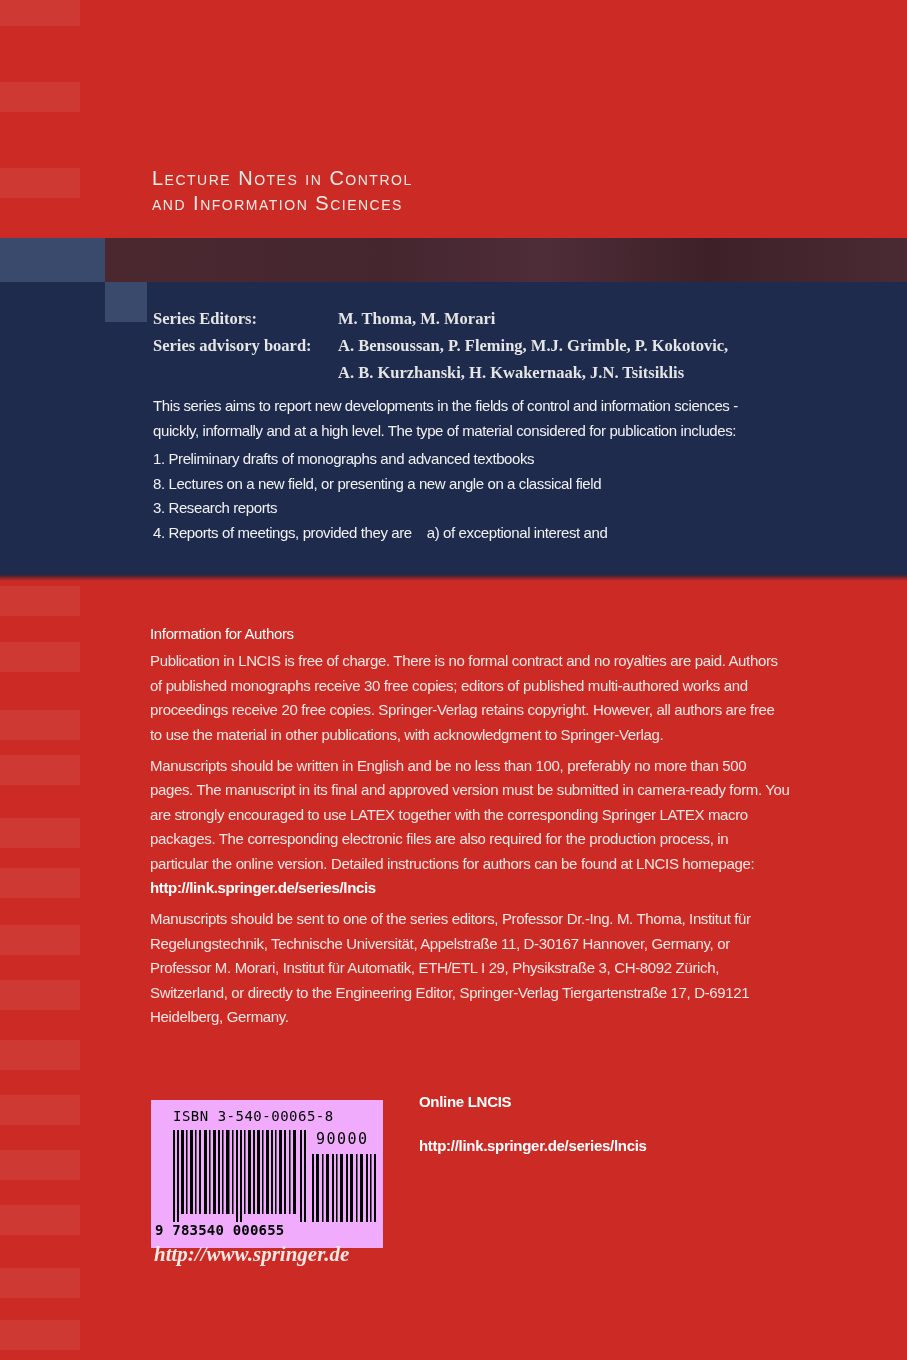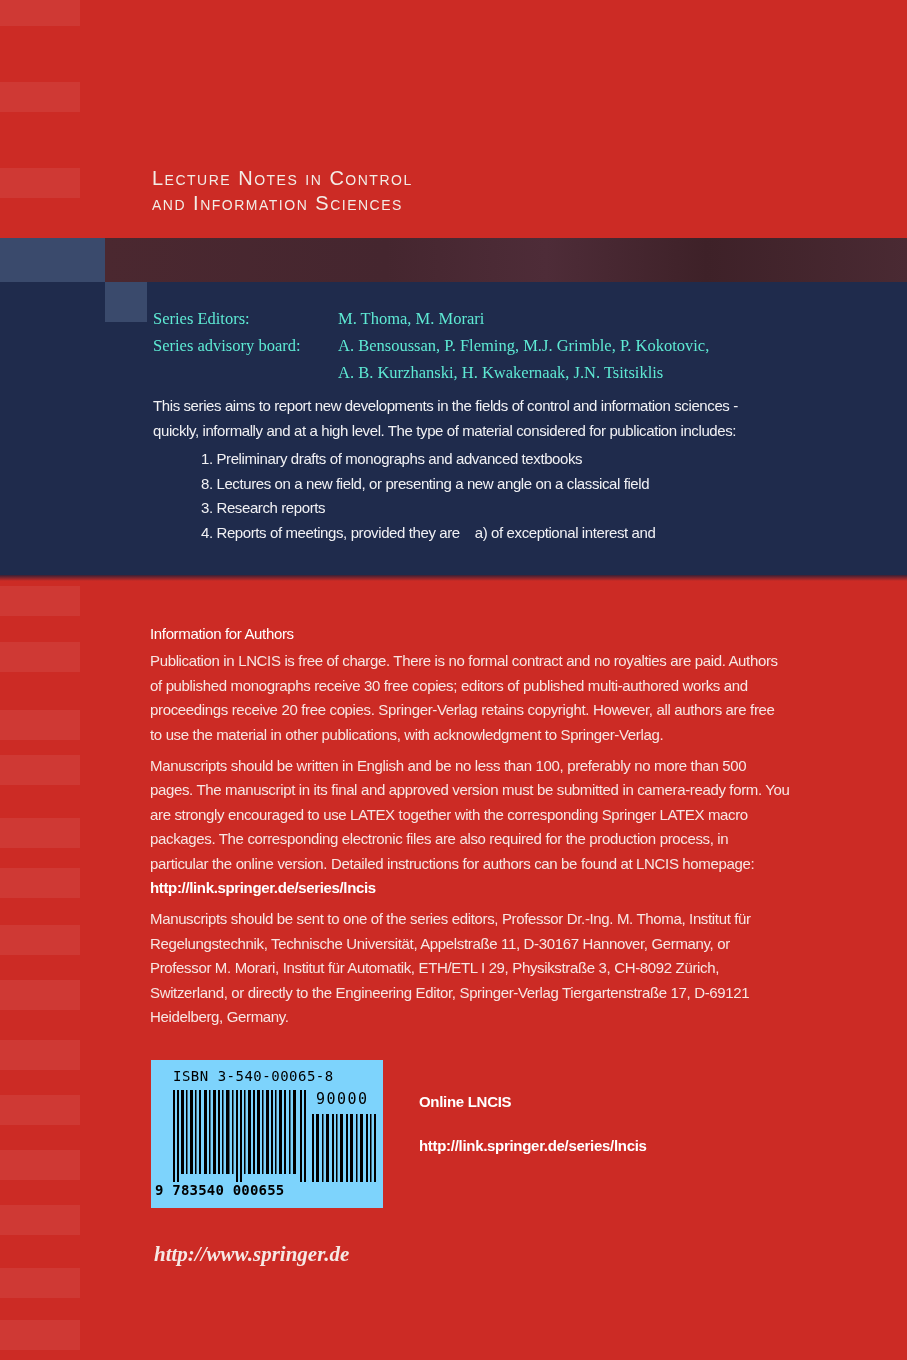--- a/index.html
+++ b/index.html
@@ -16,36 +16,36 @@
 
   .band-dark { position: absolute; left: 105px; top: 238px; width: 802px; height: 44px;
     background: linear-gradient(90deg,#4b2830 0%,#45262f 35%,#4e2c38 55%,#3e2128 75%,#4a2a33 100%); }
   .band-top-left { position: absolute; left: 0; top: 238px; width: 105px; height: 44px; background: #3a4a6c; }
 
   .navy { position: absolute; left: 0; top: 282px; width: 907px; height: 293px; background: #1f2b4c; }
   .navy-square { position: absolute; left: 105px; top: 282px; width: 42px; height: 40px; background: #3a4a6c; }
   .navy-shadow { position: absolute; left: 0; top: 575px; width: 907px; height: 6px;
     background: linear-gradient(#3a2036,#cc2b25); }
 
-  .editors { position: absolute; left: 153px; top: 305px; font-family: "Liberation Serif", serif; font-size: 16.5px; line-height: 27px; color: #5eead4; }
+  .editors { position: absolute; left: 153px; top: 305px; font-family: "Liberation Serif", serif; font-size: 16.5px; line-height: 27px; color: #e5e5e5; font-weight: bold; }
   .editors .row { display: flex; }
   .editors .lbl { width: 185px; flex-shrink: 0; }
   .editors .val { }
 
   .aims { position: absolute; left: 153px; top: 394px; width: 660px; font-size: 15px; line-height: 24.5px; color: #f1f1f4; letter-spacing: -0.4px; }
   .aims .intro { margin-bottom: 4px; }
-  .aims .item { white-space: nowrap; margin-left: 48px; }
+  .aims .item { white-space: nowrap; }
   .aims .indent { padding-left: 19px; }
 
   .content { position: absolute; left: 150px; width: 640px; font-size: 15px; line-height: 24.4px; color: #f7e6e3; letter-spacing: -0.35px; }
   .content h3 { font-size: 15px; font-weight: normal; color: #fff; margin-bottom: 3px; }
   .content p { margin-bottom: 7px; }
   .content .url { font-weight: bold; color: #fff; }
 
-  .barcode-box { position: absolute; left: 151px; top: 1060px; width: 232px; height: 148px; background: #7dd3fc; }
+  .barcode-box { position: absolute; left: 151px; top: 1100px; width: 232px; height: 148px; background: #f0abfc; }
   .isbn-text { position: absolute; left: 22px; top: 8px; font-family: "DejaVu Sans Mono", monospace; font-size: 14px; color: #000; letter-spacing: 0.5px; }
   .bars-main { position: absolute; left: 22px; top: 30px; width: 133px; height: 92px; }
   .bars-add { position: absolute; left: 161px; top: 54px; width: 64px; height: 68px; }
   .addon-num { position: absolute; left: 165px; top: 30px; font-family: "DejaVu Sans Mono", monospace; font-size: 15px; color: #000; letter-spacing: 1.5px; }
   .ean-num { position: absolute; left: 4px; top: 122px; font-family: "DejaVu Sans Mono", monospace; font-size: 14px; color: #000; letter-spacing: 0.2px; font-weight: bold; }
 
   .springer-url { position: absolute; left: 154px; top: 1242px; font-family: "Liberation Serif", serif; font-style: italic; font-weight: bold; font-size: 21px; color: #f6e8e4; }
 
   .online { position: absolute; left: 419px; top: 1090px; width: 410px; font-size: 15px; line-height: 24.4px; color: #f7e6e3; letter-spacing: -0.3px; }
   .online h3 { font-size: 15px; font-weight: bold; color: #fff; margin-bottom: 20px; }

